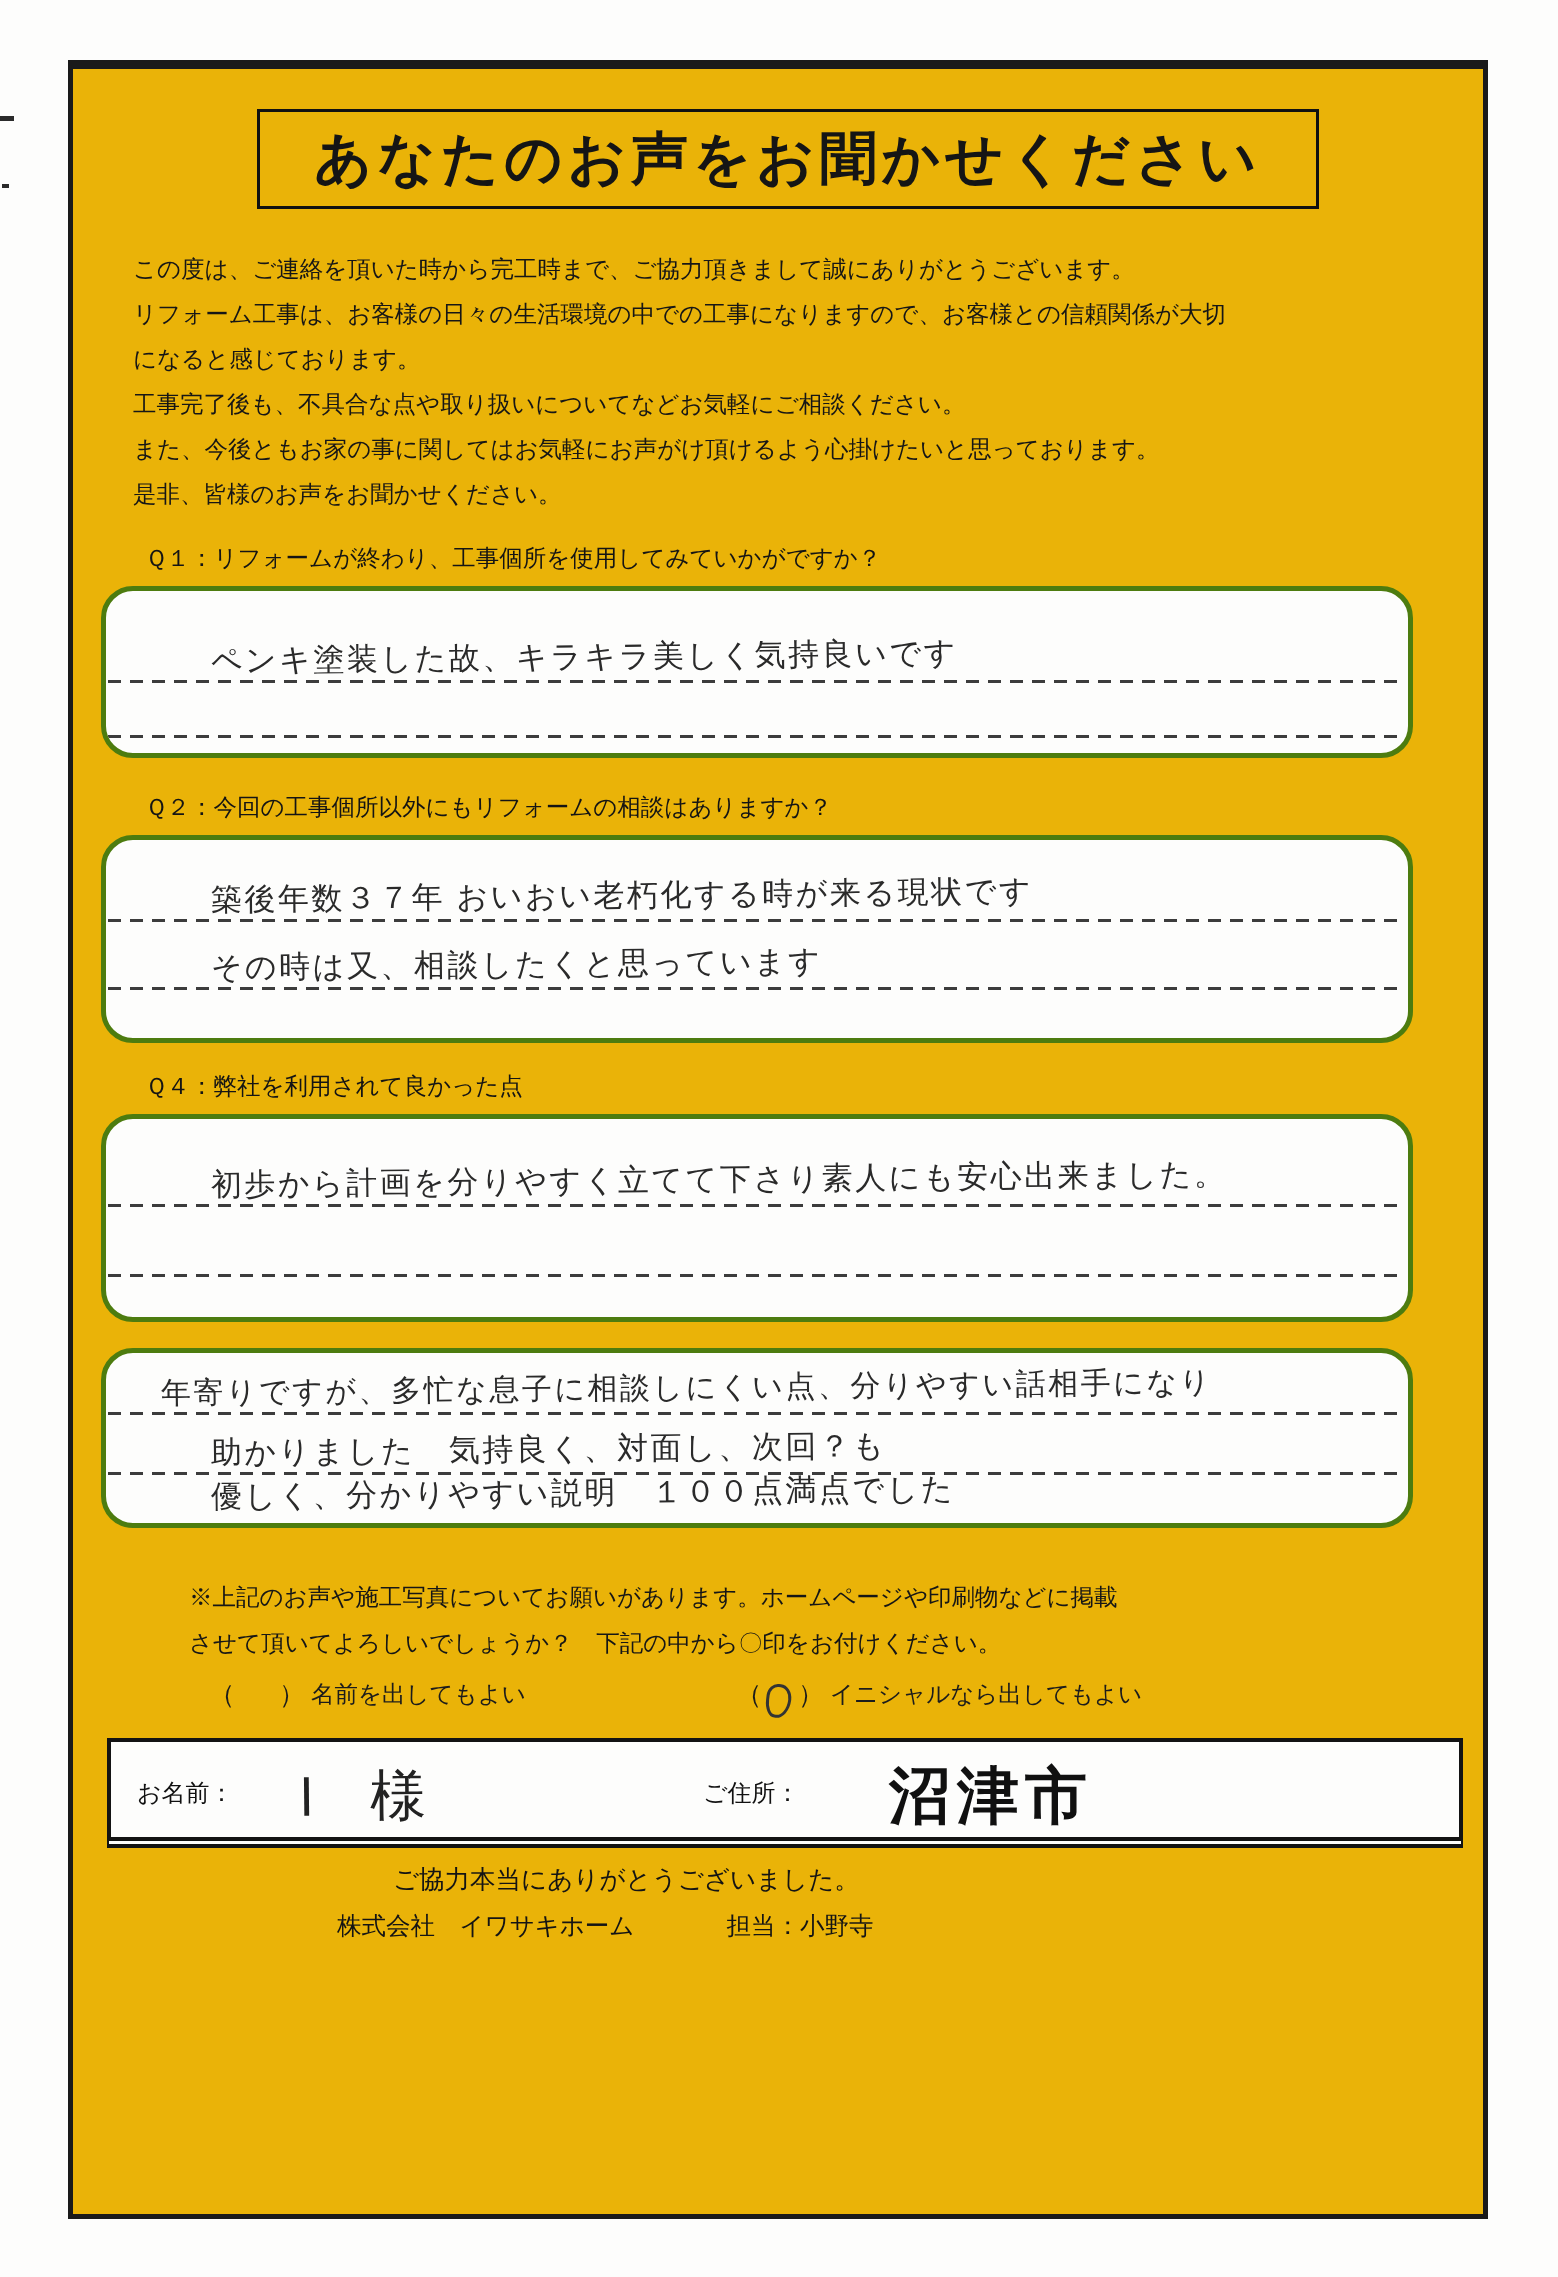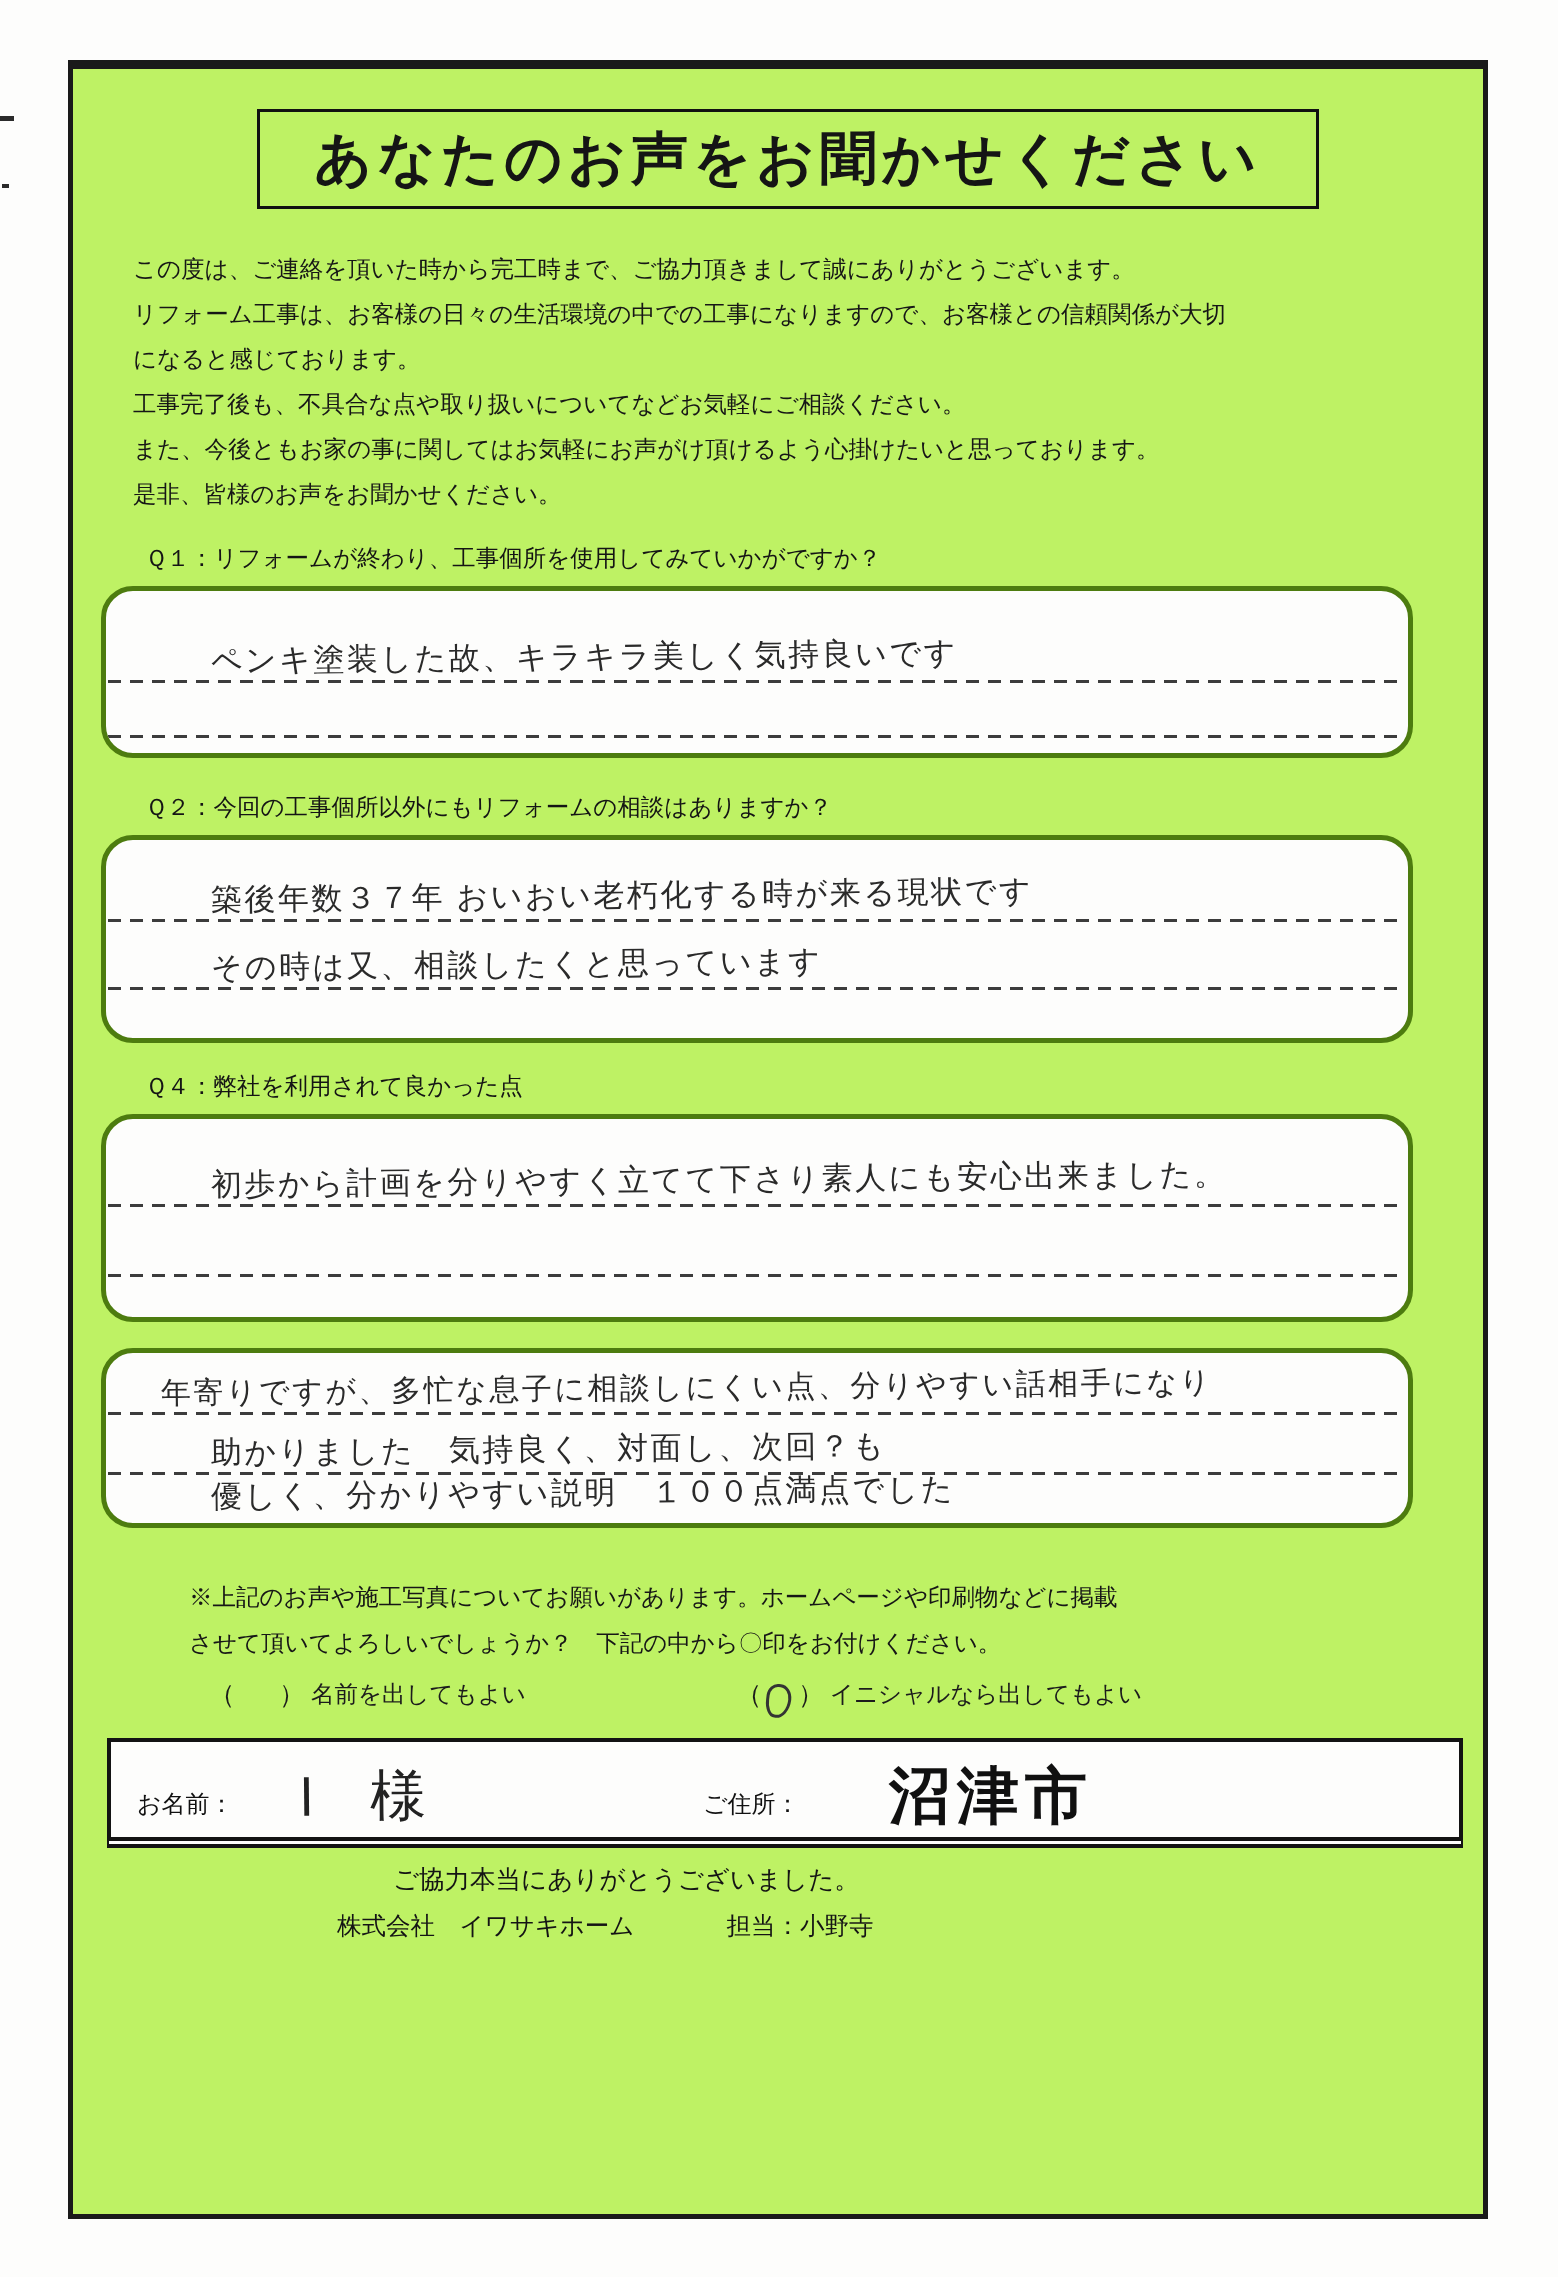--- a/index.html
+++ b/index.html
@@ -10,21 +10,21 @@
     font-family: "Liberation Sans", sans-serif;
     color: #1c1c1c;
     position: relative;
     overflow: hidden;
   }
   .frame {
     position: absolute;
     left: 68px; top: 60px; right: 70px; bottom: 58px;
     border: 5px solid #1a1a1a;
     border-top-width: 9px;
-    background: #bef264;
+    background: #eab308;
   }
   .inner { padding: 0 70px 0 28px; }
 
   
   .speck { position: absolute; background: #2b2b2b; }
   .speck.s1 { left: 0; top: 116px; width: 14px; height: 5px; }
   .speck.s2 { left: 2px; top: 184px; width: 7px; height: 4px; }
 
   .title-box {
     margin: 40px 0 0 156px;
@@ -99,21 +99,21 @@
   .option-label { margin-left: 6px; white-space: pre; }
 
   .name-box {
     margin: 20px -50px 0 6px;
     height: 110px;
     border: 4px solid #131313;
     border-bottom: 11px double #131313;
     position: relative;
     background: #fdfdfc;
   }
-  .nb-label { position: absolute; font-size: 24px; color: #111; top: 46px; }
+  .nb-label { position: absolute; font-size: 24px; color: #111; top: 35px; }
   .nb-label.name { left: 26px; }
   .nb-label.addr { left: 592px; }
   .nb-value-name {
     position: absolute; left: 168px; top: 18px;
     font-size: 56px; letter-spacing: 10px; color: #222;
     font-weight: 400;
   }
   .nb-value-addr {
     position: absolute; left: 778px; top: 12px;
     font-size: 62px; font-weight: bold; letter-spacing: 6px; color: #101010;

